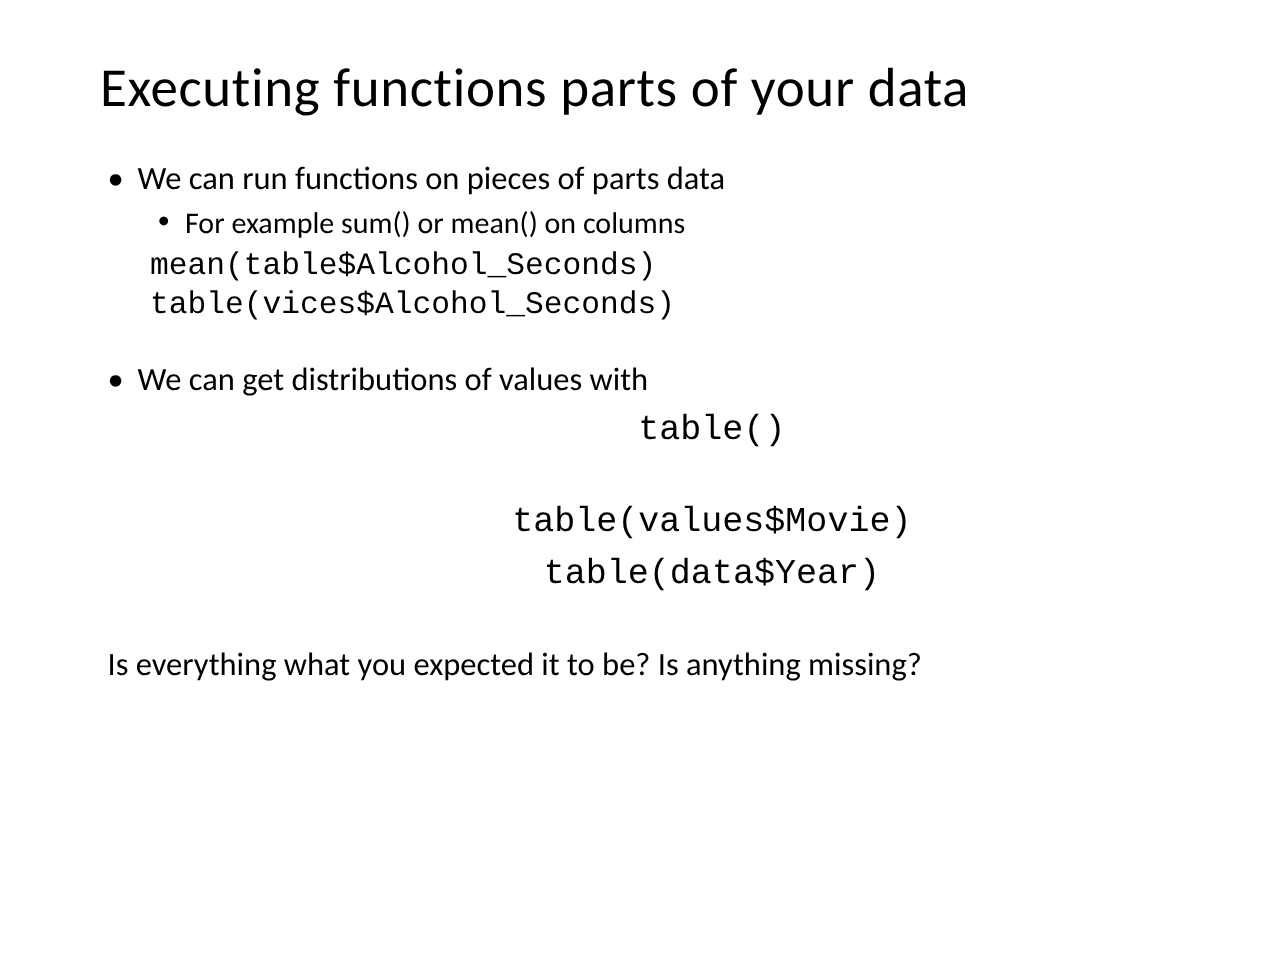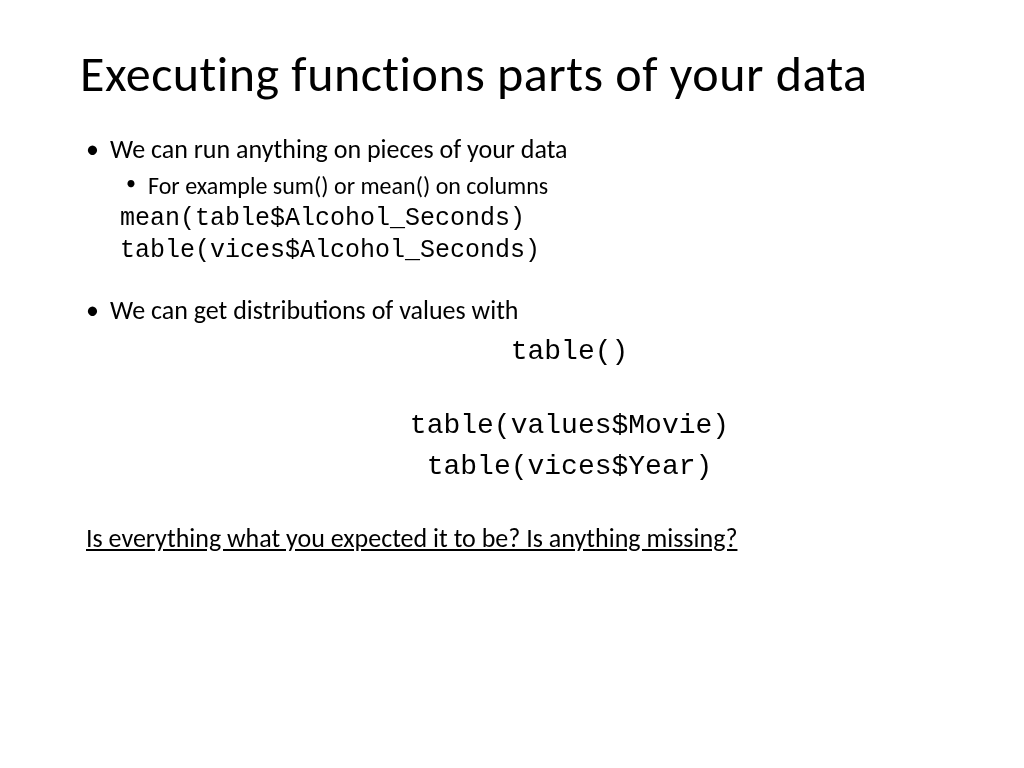--- a/index.html
+++ b/index.html
@@ -6,21 +6,21 @@
     body {
       width: 1024px;
       height: 768px;
       background: #ffffff;
       font-family: Calibri, "Segoe UI", Arial, sans-serif;
       color: #000000;
       padding: 45px 80px 45px 80px;
       overflow: hidden;
     }
     .title {
-      font-size: 50px;
+      font-size: 44px;
       font-weight: 400;
       line-height: 1.15;
       margin-bottom: 30px;
       letter-spacing: 0.5px;
     }
     .bullet-l1 {
       font-size: 26px;
       line-height: 1.3;
       padding-left: 30px;
       position: relative;
@@ -60,38 +60,37 @@
       padding-left: 115px;
       white-space: pre;
       text-align: center;
     }
     .spacer { height: 28px; }
     .spacer-sm { height: 34px; }
     .plain {
       font-size: 26px;
       line-height: 1.3;
       padding-left: 6px;
-      text-decoration: underline;
     }
   </style>
 </head>
 <body>
 
 <h1 class="title">Executing functions parts of your data</h1>
 
-<div class="bullet-l1">We can run anything on pieces of your data</div>
+<div class="bullet-l1">We can run functions on pieces of parts data</div>
 <div class="bullet-l2">For example sum() or mean() on columns</div>
 <div class="code">mean(table$Alcohol_Seconds)</div>
 <div class="code">table(vices$Alcohol_Seconds)</div>
 
 <div class="spacer"></div>
 
 <div class="bullet-l1">We can get distributions of values with</div>
 <div class="code-indent">table()</div>
 
 <div class="spacer-sm"></div>
 
 <div class="code-indent">table(values$Movie)</div>
-<div class="code-indent">table(vices$Year)</div>
+<div class="code-indent">table(data$Year)</div>
 
 <div class="spacer-sm"></div>
 
 <div class="plain">Is everything what you expected it to be? Is anything missing?</div>
 
 </body></html>

